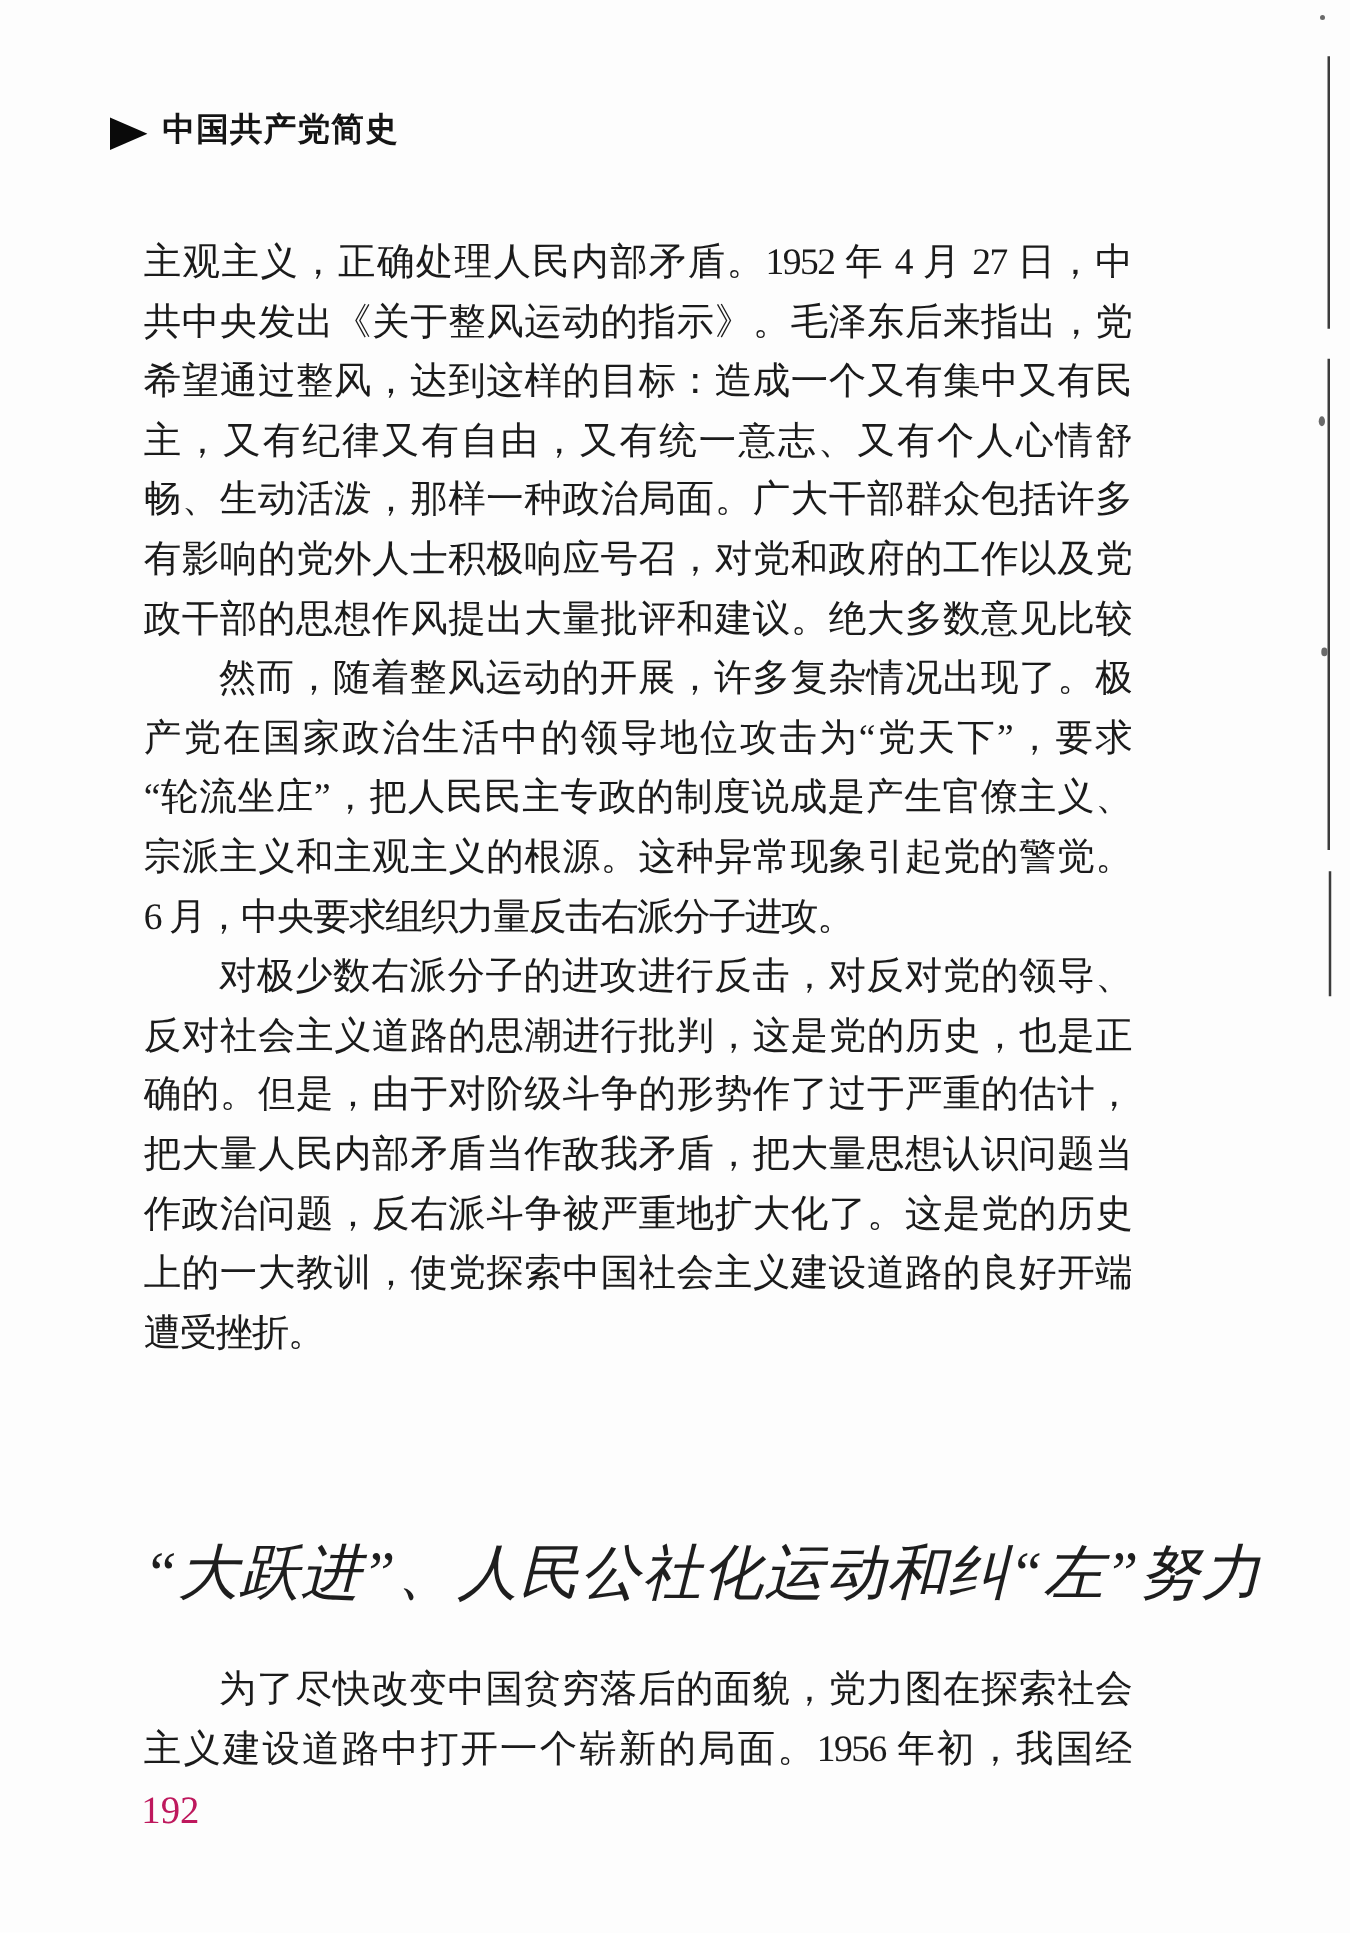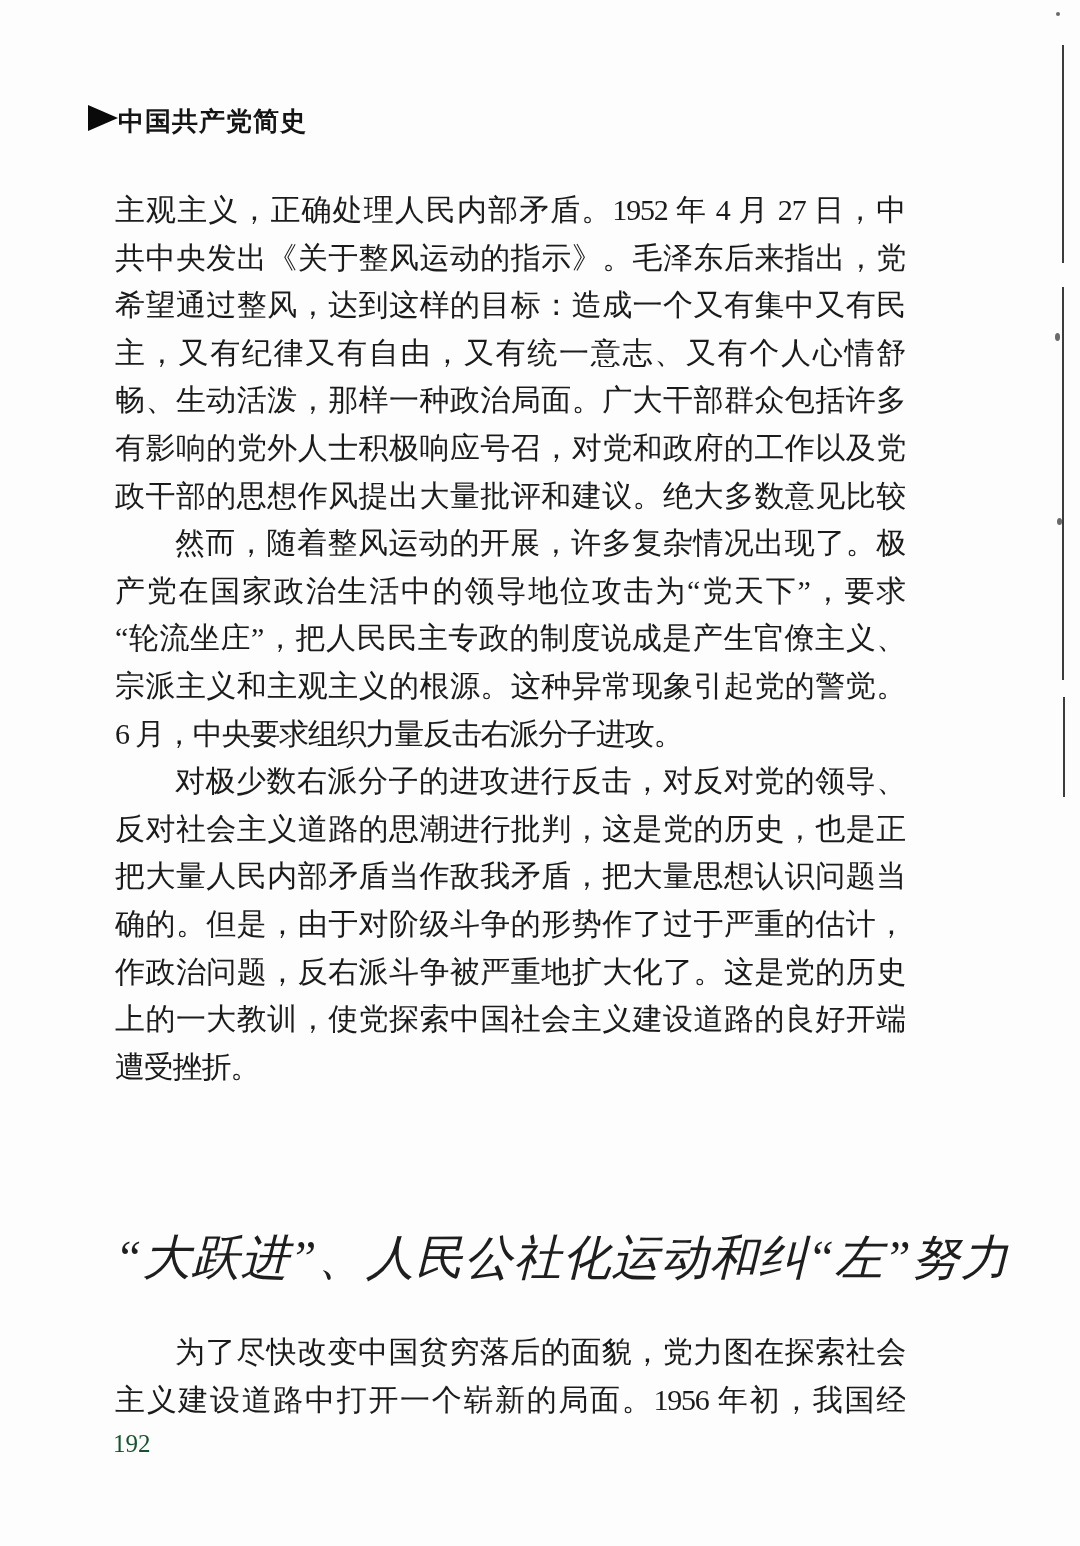--- a/index.html
+++ b/index.html
@@ -11,23 +11,24 @@
     height: 1546px;
     background: #fdfdfd;
     overflow: hidden;
     color: #1b1b1b;
   }
 
   
   .book-header {
     position: absolute;
     left: 88px;
-    top: 104px;
+    top: 86px;
     display: flex;
-    align-items: flex-start;
+    align-items: flex-end;
+    gap: 12px;
   }
   .tri-icon { display: block; }
   .book-title {
     font-family: "Liberation Sans", "DejaVu Sans", sans-serif;
     font-weight: 700;
     font-size: 26px;
     letter-spacing: 1px;
     color: #151515;
   }
 
@@ -70,22 +71,22 @@
     color: #1e1e1e;
     white-space: nowrap;
   }
 
   
   .page-number {
     position: absolute;
     left: 113px;
     top: 1430px;
     font-family: "Liberation Serif", "DejaVu Serif", serif;
-    font-size: 25px;
-    color: #14532d;
+    font-size: 31px;
+    color: #be185d;
   }
 
   
   .vline {
     position: absolute;
     width: 2px;
     background: #3c3c3c;
   }
   .speck {
     position: absolute;
@@ -113,22 +114,22 @@
       <div class="line">畅、生动活泼，那样一种政治局面。广大干部群众包括许多</div>
       <div class="line">有影响的党外人士积极响应号召，对党和政府的工作以及党</div>
       <div class="line">政干部的思想作风提出大量批评和建议。绝大多数意见比较</div>
       <div class="line indent">然而，随着整风运动的开展，许多复杂情况出现了。极</div>
       <div class="line">产党在国家政治生活中的领导地位攻击为“党天下”，要求</div>
       <div class="line">“轮流坐庄”，把人民民主专政的制度说成是产生官僚主义、</div>
       <div class="line">宗派主义和主观主义的根源。这种异常现象引起党的警觉。</div>
       <div class="line end">6 月，中央要求组织力量反击右派分子进攻。</div>
       <div class="line indent">对极少数右派分子的进攻进行反击，对反对党的领导、</div>
       <div class="line">反对社会主义道路的思潮进行批判，这是党的历史，也是正</div>
+      <div class="line">确的。但是，由于对阶级斗争的形势作了过于严重的估计，</div>
       <div class="line">把大量人民内部矛盾当作敌我矛盾，把大量思想认识问题当</div>
-      <div class="line">确的。但是，由于对阶级斗争的形势作了过于严重的估计，</div>
       <div class="line">作政治问题，反右派斗争被严重地扩大化了。这是党的历史</div>
       <div class="line">上的一大教训，使党探索中国社会主义建设道路的良好开端</div>
       <div class="line end">遭受挫折。</div>
     </div>
 
   <div class="section-heading">“大跃进”、人民公社化运动和纠“左”努力</div>
 
   <div id="block-cont" class="text-block">
       <div class="line indent">为了尽快改变中国贫穷落后的面貌，党力图在探索社会</div>
       <div class="line">主义建设道路中打开一个崭新的局面。1956 年初，我国经</div>

